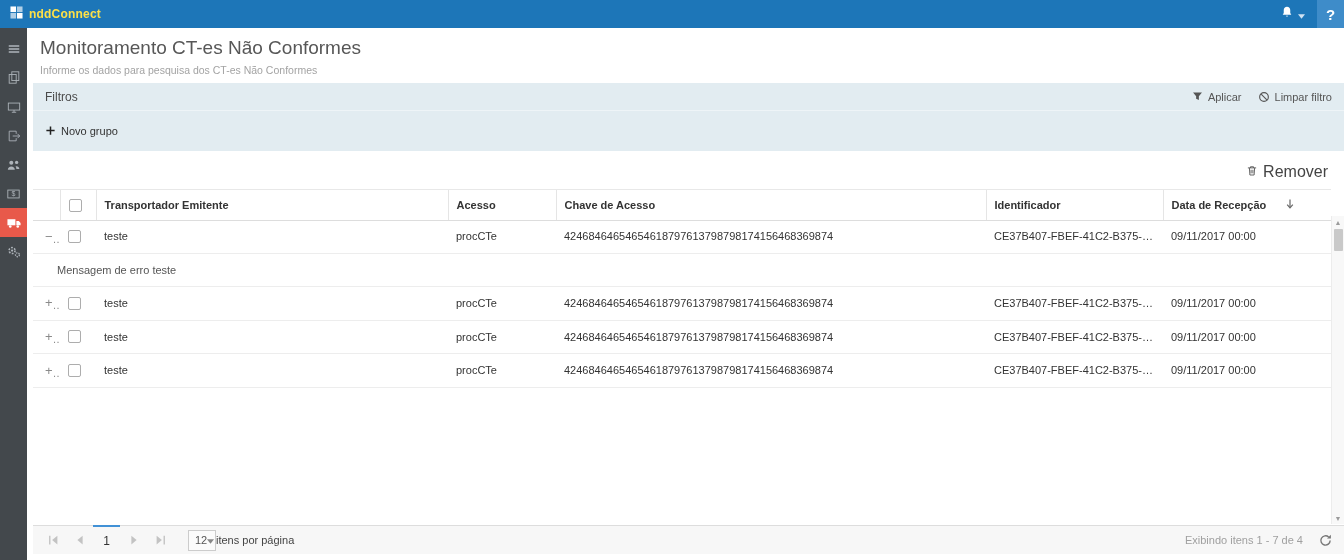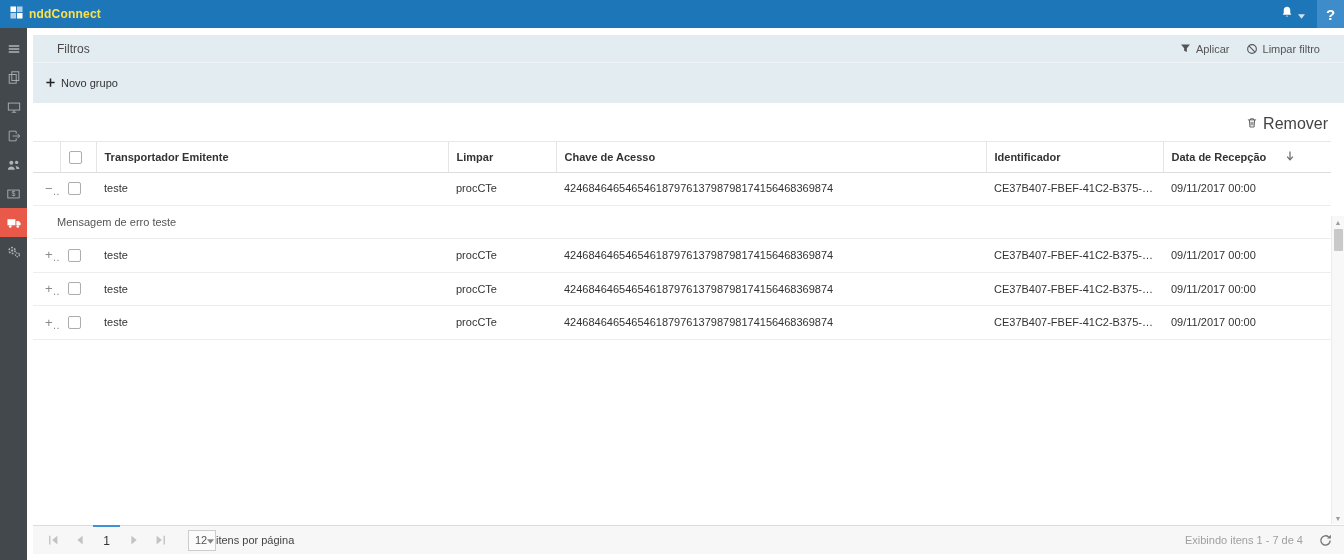--- a/index.html
+++ b/index.html
@@ -40,21 +40,21 @@
   .side-item svg { display: block; }
 
   
   .main { position: absolute; left: 27px; top: 28px; right: 0; bottom: 0; background: #fff; }
 
   .page-header { padding: 9px 0 0 13px; }
   .page-title { font-size: 19px; color: #575757; font-weight: 400; }
   .page-subtitle { margin-top: 5px; font-size: 10.5px; color: #a3a3a3; }
 
   .filters-panel { margin: 7px 0 0 6px; background: #e2ecf1; }
-  .filters-head { height: 27px; display: flex; align-items: center; padding: 0 24px; }
+  .filters-head { height: 27px; display: flex; align-items: center; padding: 0 12px; }
   .filters-title { font-size: 12px; color: #4a4a4a; }
   .filters-actions { margin-left: auto; display: flex; align-items: center; gap: 16px; }
   .link-btn { display: flex; align-items: center; gap: 5px; font-size: 11px; color: #555; cursor: pointer; text-align: right; }
   .link-btn svg { display: block; }
   .filters-body { height: 41px; display: flex; align-items: center; padding: 0 12px; border-top: 1px solid #eef4f7; }
   .newgroup-btn { display: flex; align-items: center; gap: 5px; font-size: 11px; color: #333; cursor: pointer; }
 
   .grid-toolbar { display: flex; justify-content: flex-end; align-items: center; padding: 12px 16px 0 0; }
   .remove-btn { display: flex; align-items: center; gap: 5px; font-size: 16px; color: #444; cursor: pointer; }
 
@@ -212,20 +212,24 @@
         <circle cx="6.5" cy="7" r="3.2" fill="none" stroke="currentColor" stroke-width="1.7" stroke-dasharray="1.9 1.5"></circle>
         <circle cx="6.5" cy="7" r="1.2" fill="currentColor"></circle>
         <circle cx="12.2" cy="11.5" r="2.1" fill="none" stroke="currentColor" stroke-width="1.4" stroke-dasharray="1.4 1.1"></circle>
       </svg>
     </span>
   </div>
 </div>
 
 <div class="main">
 
+  <div class="page-header">
+    <div class="page-title">Monitoramento CT-es Não Conformes</div>
+    <div class="page-subtitle">Informe os dados para pesquisa dos CT-es Não Conformes</div>
+  </div>
 
   <div class="filters-panel">
     <div class="filters-head">
       <span class="filters-title">Filtros</span>
       <div class="filters-actions">
         <span class="link-btn">
           <span>
             <svg width="11" height="11" viewBox="0 0 16 16">
                 <path d="M1.5 2h13L10 7.8V13l-4-1.8V7.8z" fill="#555"></path>
               </svg>
@@ -277,21 +281,21 @@
           <col style="width:177px">
           <col>
       </colgroup>
       <thead>
         <tr>
           <th class="c-toggle"></th>
           <th class="c-check">
             <span class="cb"></span>
           </th>
           <th><span>Transportador Emitente</span></th>
-          <th><span>Limpar</span></th>
+          <th><span>Acesso</span></th>
           <th><span>Chave de Acesso</span></th>
           <th><span>Identificador</span></th>
           <th>
             <span class="th-wrap">
               <span>Data de Recepção</span>
               <span>
                 <svg width="8" height="10" viewBox="0 0 8 10" fill="none" stroke="#666" stroke-width="1.2">
                   <path d="M4 0.5v7.4"></path>
                     <path d="M1.2 5.6L4 8.8l2.8-3.2"></path>
                 </svg>

